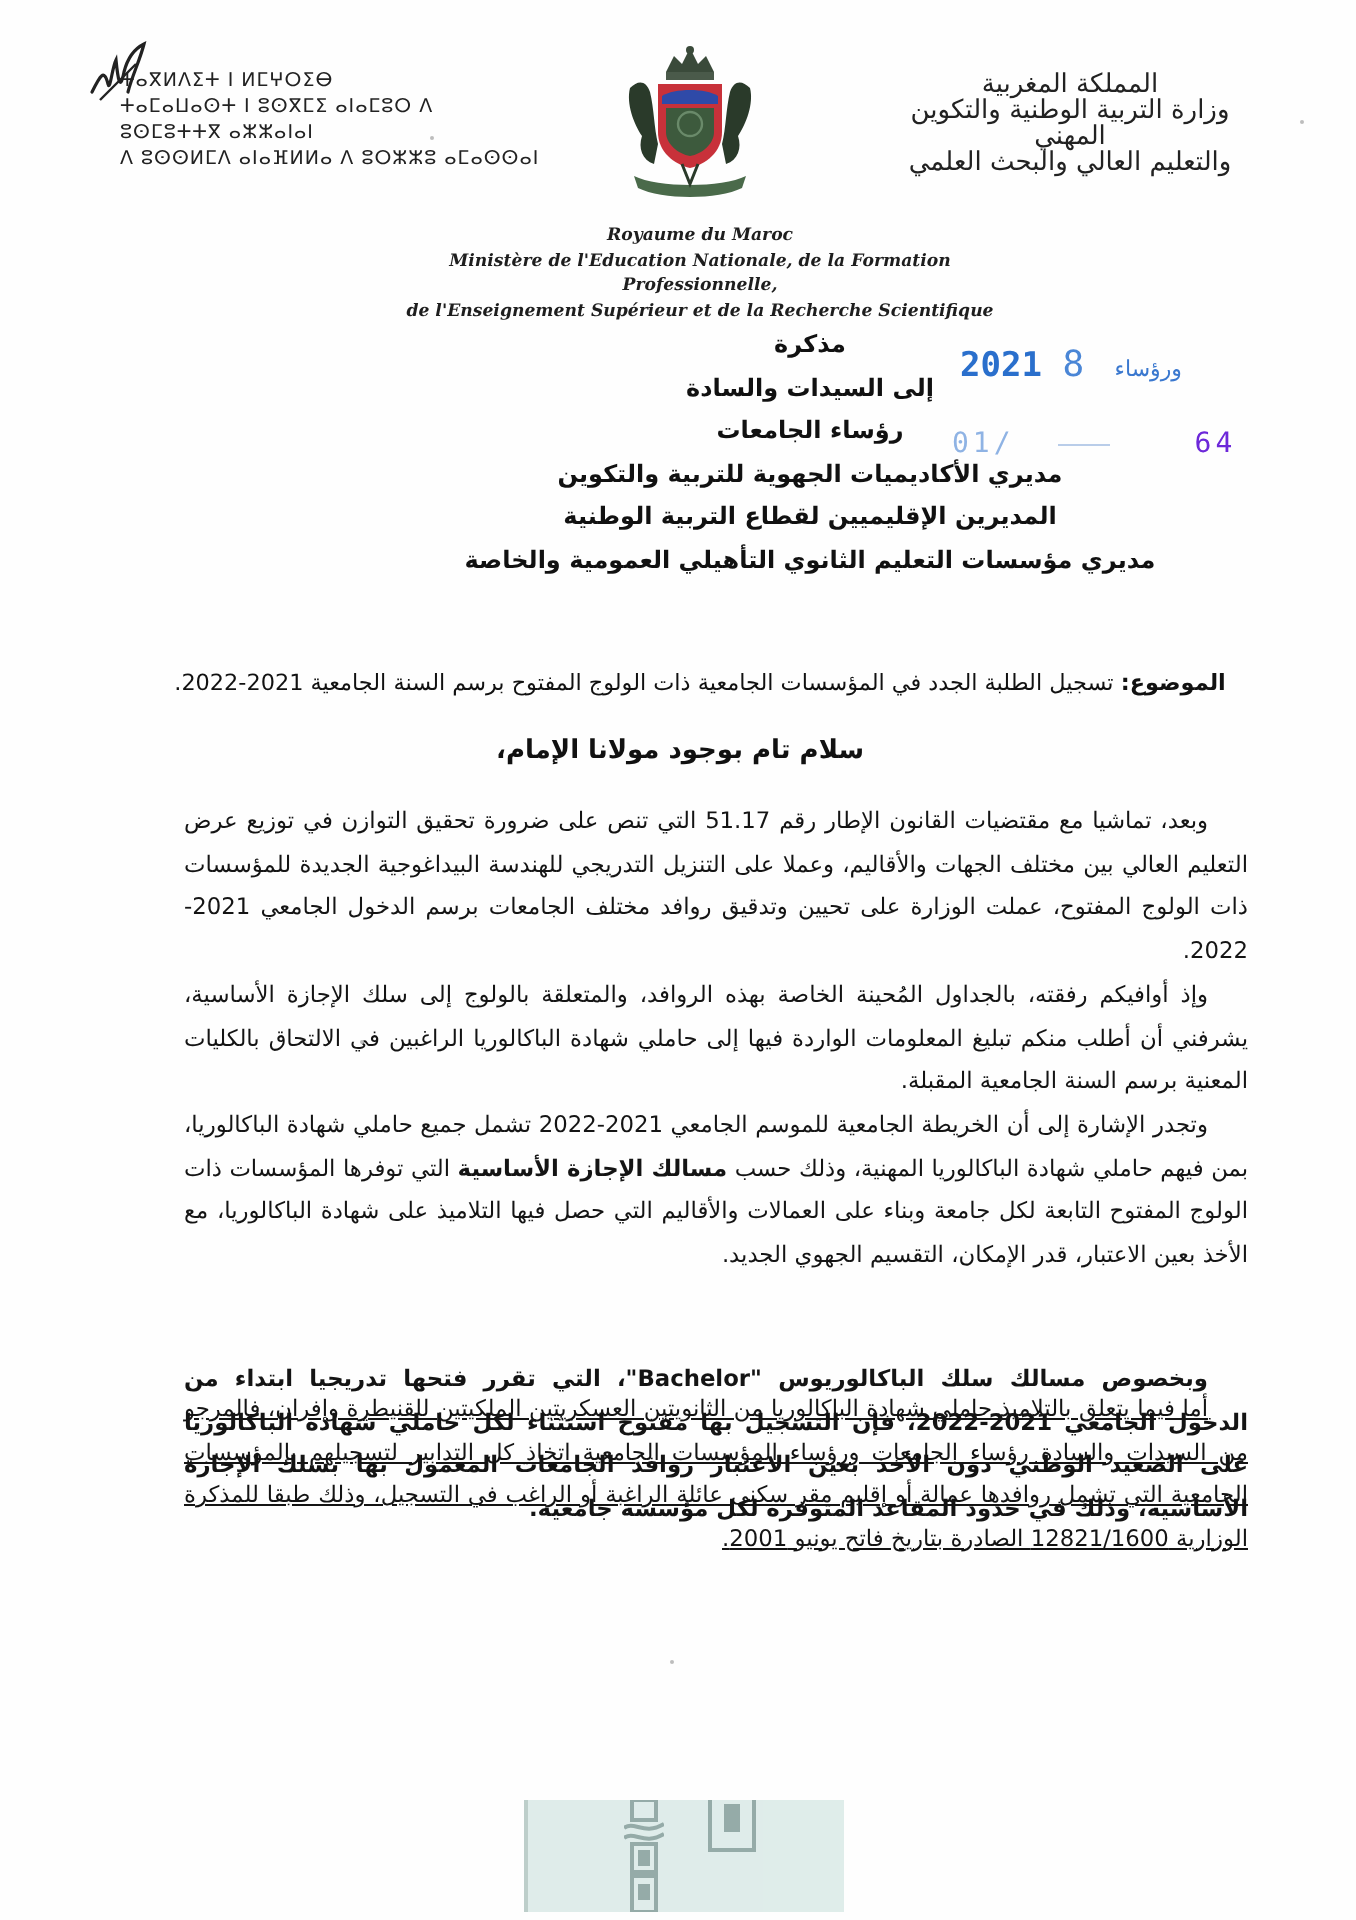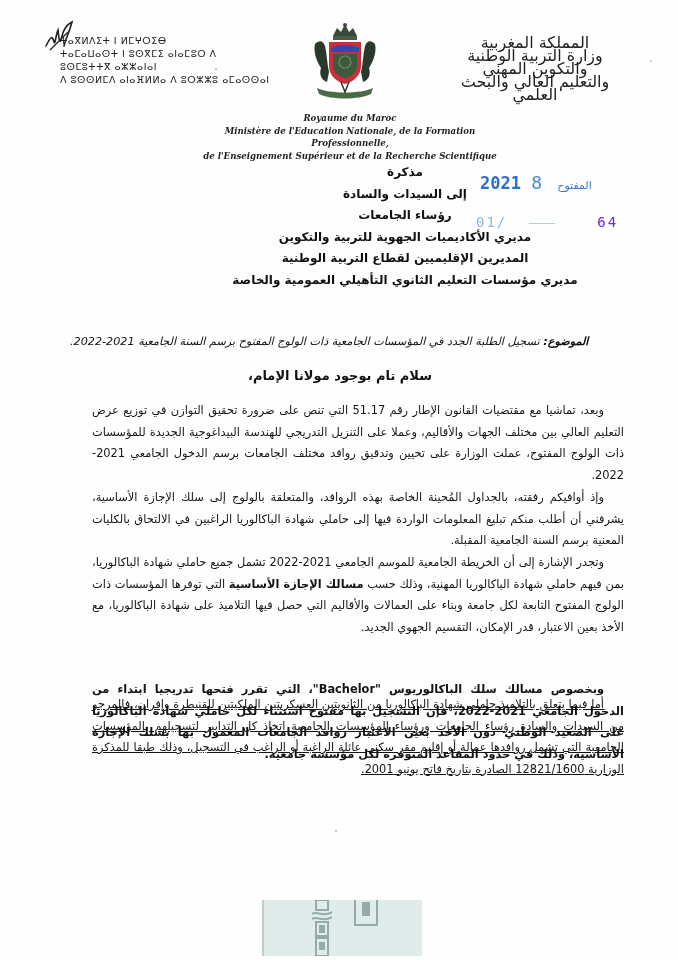--- a/index.html
+++ b/index.html
@@ -7,41 +7,41 @@
     body { position: relative; font-family: "DejaVu Sans", sans-serif; color: #1a1a1a; }
 
     .page { position: absolute; left: 0; top: 0; width: 678px; height: 960px; background: #fefefe; }
 
     
     .amazigh { position: absolute; left: 60px; top: 34px; width: 210px; text-align: left;
                font-family: "DejaVu Sans", sans-serif; font-size: 9.5px; line-height: 13px; letter-spacing: 0.5px; color: #222; }
     .signature { position: absolute; left: 42px; top: 16px; width: 34px; height: 40px; }
     .emblem { position: absolute; left: 311px; top: 22px; width: 68px; height: 80px; }
     .arabic-head { position: absolute; left: 440px; top: 36px; width: 190px; text-align: center; direction: rtl;
-                   font-family: "DejaVu Sans", sans-serif; font-size: 16px; line-height: 13px; color: #222; }
+                   font-family: "DejaVu Sans", sans-serif; font-size: 13px; line-height: 13px; color: #222; }
     .french-head { position: absolute; left: 190px; top: 112px; width: 320px; text-align: center;
                    font-family: "DejaVu Serif", serif; font-style: italic; font-weight: bold;
                    font-size: 8.6px; line-height: 12.5px; color: #1e1e1e; }
 
     
     .recipients { position: absolute; left: 220px; top: 162px; width: 370px; text-align: center; direction: rtl;
                   font-family: "DejaVu Sans", sans-serif; font-weight: bold; font-size: 12px; line-height: 21.5px; color: #111; }
 
     
     .stamp { position: absolute; left: 470px; top: 172px; width: 150px; color: #2a6fcc; font-family: "DejaVu Sans Mono", monospace; }
     .stamp .line1 { position: absolute; left: 10px; top: 0; white-space: nowrap; font-size: 17px; font-weight: bold; letter-spacing: -0.5px; }
     .stamp .line1 .month { font-family: "DejaVu Sans", sans-serif; font-size: 11px; font-weight: normal; margin: 0 5px; color: #3a78cf; }
     .stamp .line1 .day { font-weight: normal; font-size: 18px; color: #4a86d6; }
     .stamp .line2 { position: absolute; left: 6px; top: 42px; white-space: nowrap; font-size: 14px; color: #8fb3e4; letter-spacing: 2px; }
     .stamp .line2 .num { color: #6d28d9; margin-left: 40px; }
     .stamp .dash { display: inline-block; width: 26px; height: 1px; background: #b9cde9; vertical-align: middle; margin: 0 2px 0 22px; }
 
     
-    .subject { position: absolute; left: 70px; top: 334px; width: 560px; direction: rtl; text-align: left;
-               font-family: "DejaVu Sans", sans-serif; font-size: 11.2px; line-height: 16px; color: #111; font-style: italic; }
+    .subject { position: absolute; left: 70px; top: 334px; width: 560px; direction: rtl; text-align: center;
+               font-family: "DejaVu Sans", sans-serif; font-size: 11.2px; line-height: 16px; color: #111; }
     .subject .label { font-weight: bold; }
     .greeting { position: absolute; left: 70px; top: 368px; width: 540px; direction: rtl; text-align: center;
                 font-family: "DejaVu Sans", sans-serif; font-size: 13px; font-weight: bold; color: #111; }
 
     .para { position: absolute; left: 92px; width: 532px; direction: rtl; text-align: justify; text-align-last: right;
             font-family: "DejaVu Sans", sans-serif; font-size: 11.4px; line-height: 21.5px; color: #141414; }
     .para .indent { display: inline-block; width: 20px; }
     .para b { font-weight: bold; }
     .p1 { top: 400px; }
     .p2 { top: 487px; }
@@ -111,21 +111,21 @@
     <div>إلى السيدات والسادة</div>
     <div>رؤساء الجامعات</div>
     <div>مديري الأكاديميات الجهوية للتربية والتكوين</div>
     <div>المديرين الإقليميين لقطاع التربية الوطنية</div>
     <div>مديري مؤسسات التعليم الثانوي التأهيلي العمومية والخاصة</div>
   </div>
 
   <div class="stamp">
     <div class="line1">
       <span>2021</span>
-      <span class="month">المفتوح</span>
+      <span class="month">ورؤساء</span>
       <span class="day">8</span>
     </div>
     <div class="line2">
       <span>01/</span><span class="dash"></span><span class="num">64</span>
     </div>
   </div>
 
   <div class="subject">
     <span class="label">الموضوع:</span>
     <span>تسجيل الطلبة الجدد في المؤسسات الجامعية ذات الولوج المفتوح برسم السنة الجامعية 2021-2022.</span>

